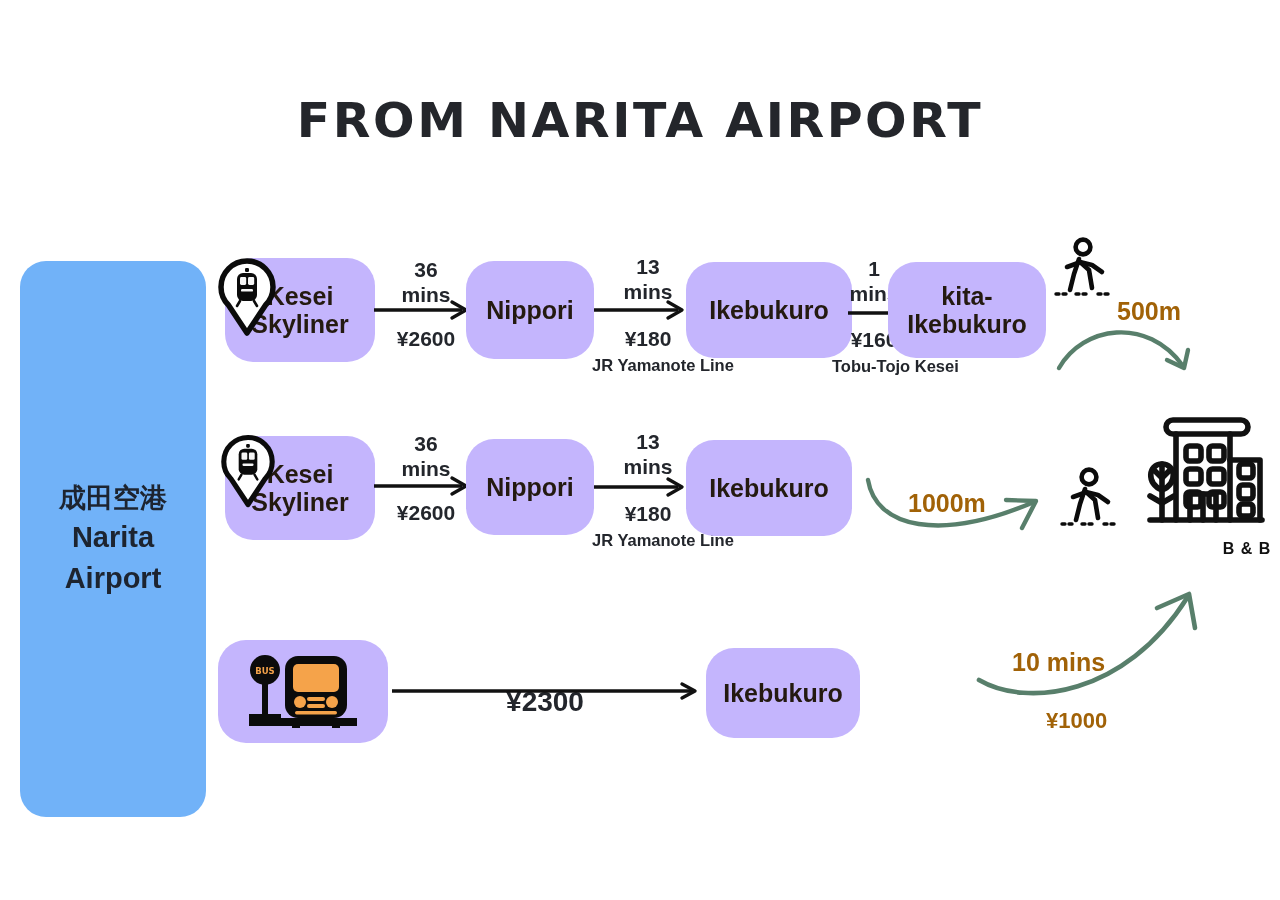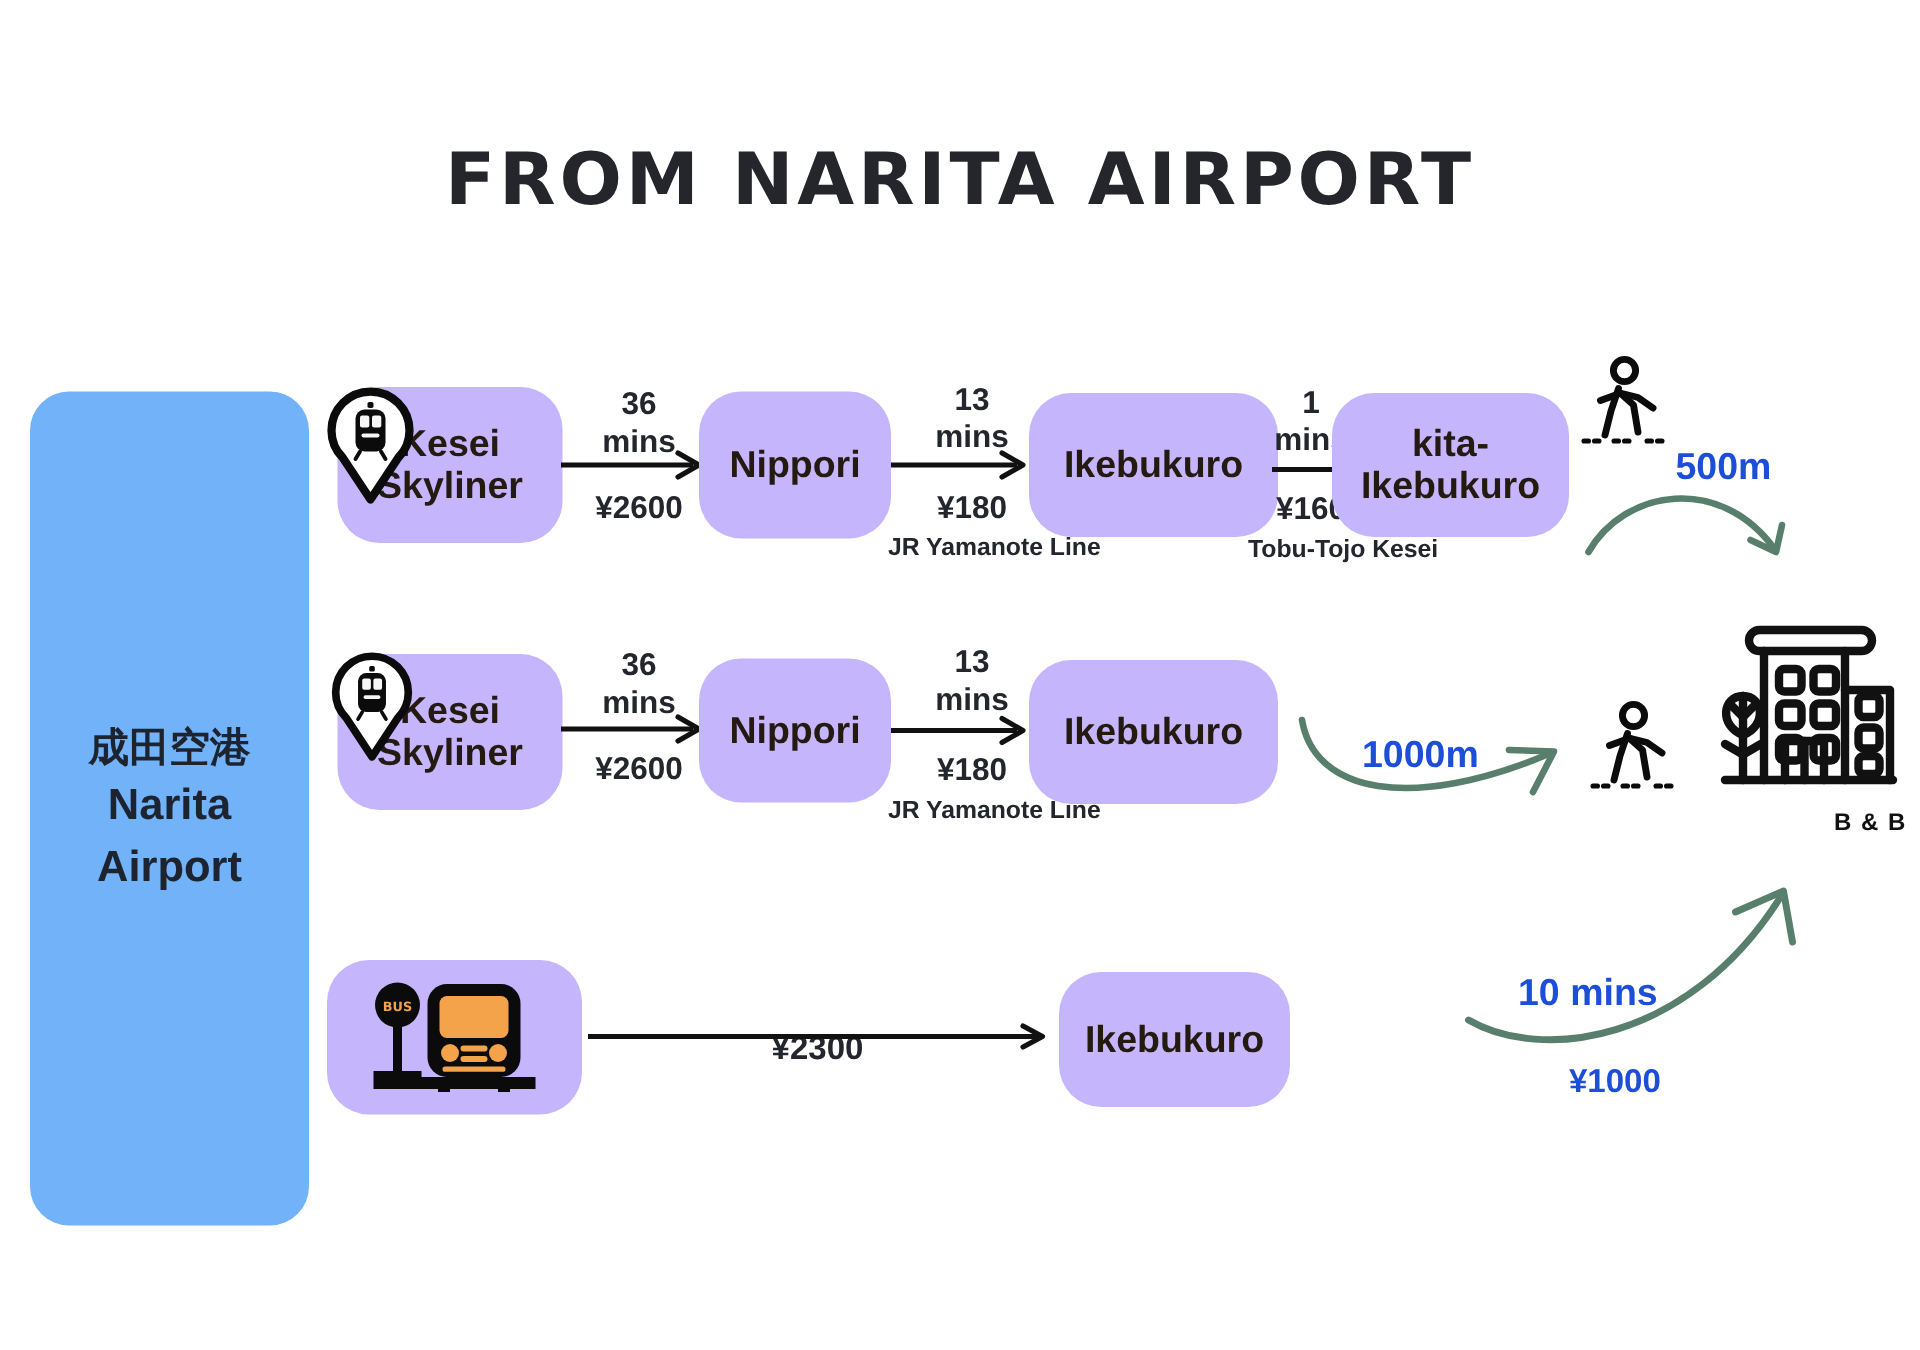--- a/index.html
+++ b/index.html
@@ -46,21 +46,21 @@
 
   
   .leg{
     position:absolute;text-align:center;color:#23262c;font-weight:bold;
   }
   .leg .mins{font-size:21px;line-height:1.18;}
   .leg .fare{font-size:21px;}
   .leg .line{font-size:16.5px;font-weight:bold;}
 
   .dist-label{
-    position:absolute;font-size:25px;font-weight:bold;color:#1d4ed8;
+    position:absolute;font-size:25px;font-weight:bold;color:#a16207;
   }
 
   
   .ico{position:absolute;}
   .bb-cap{
     position:absolute;font-size:16px;font-weight:bold;color:#111;
     letter-spacing:1px;text-align:center;
   }
   svg{display:block;overflow:visible;}
 </style>
@@ -323,21 +323,21 @@
         <rect x="64" y="45" width="18" height="4" rx="2"></rect>
         <rect x="64" y="52" width="18" height="4" rx="2"></rect>
         <rect x="52" y="59" width="42" height="3.5" rx="1.7"></rect>
       </g>
       <text x="22" y="22" font-family="DejaVu Sans, sans-serif" font-size="8.5" font-weight="bold" fill="#f5a34a" text-anchor="middle">BUS</text>
     </svg>
   </div>
 
   <div class="leg" style="left:435px;top:656px;width:220px;">
     <div style="height:30px"></div>
-    <div class="fare" style="font-size:22px;text-align:center;">¥2300</div>
+    <div class="fare" style="font-size:28px;text-align:center;">¥2300</div>
   </div>
   <div class="arrow-straight" style="left:392px;top:681px;">
     <svg width="312" height="20" viewBox="0 0 312 20">
       <line x1="0" y1="10" x2="300" y2="10" stroke="#111" stroke-width="3.4"></line>
       <polyline points="290,3 303,10 290,17" fill="none" stroke="#111" stroke-width="3.4" stroke-linecap="round" stroke-linejoin="round"></polyline>
     </svg>
   </div>
 
   <div class="node lbl" style="left:706px;top:648px;width:154px;height:90px;">
     <div>Ikebukuro</div>

